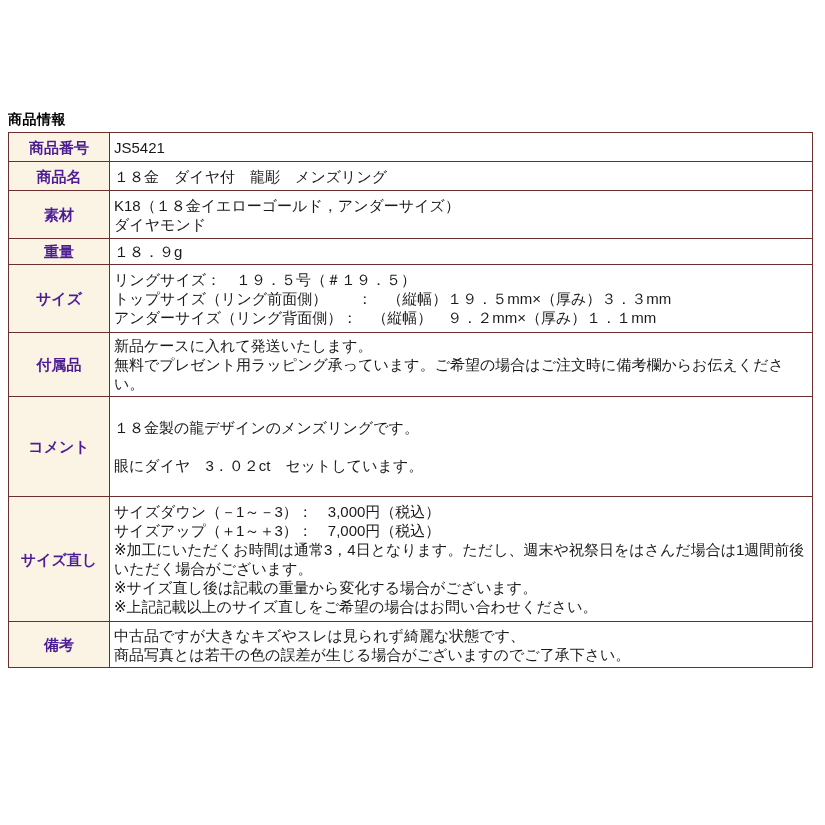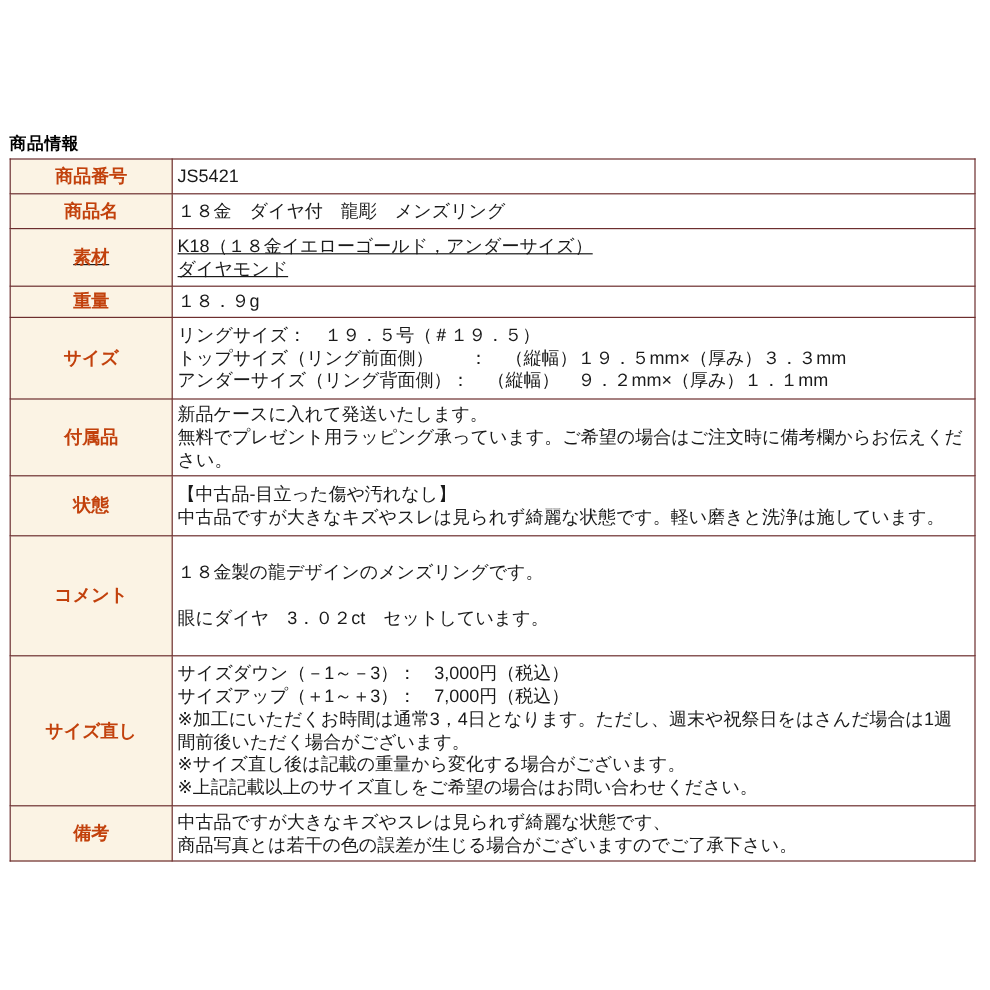--- a/index.html
+++ b/index.html
@@ -35,34 +35,34 @@
     border: 1px solid var(--border, #6d2e2e);
     font-size: 15px;
     line-height: 19px;
     vertical-align: middle;
   }
   table.info-table th {
     width: 96px;
     background: var(--label-bg, #fbf3e4);
     font-weight: bold;
     text-align: center;
-    color: #c2410c;
-    padding: 3px 19px;
+    color: #4c1d95;
+    padding: 3px 2px;
   }
   table.info-table td {
     padding: 3px 6px 3px 4px;
     white-space: pre-wrap;
     overflow-wrap: break-word;
     word-break: break-all;
     color: var(--text, #1a1a1a);
   }
   
   tr.r0 { height: 29px; }
   tr.r1 { height: 29px; }
-  tr.r2 { height: 48px; text-decoration: underline; }
+  tr.r2 { height: 48px; }
   tr.r3 { height: 23px; }
   tr.r4 { height: 68px; }
   tr.r5 { height: 48px; }
   tr.r6 { height: 50px; }
   tr.r7 { height: 100px; }
   tr.r8 { height: 125px; }
   tr.r9 { height: 46px; }
 </style>
 </head>
 <body>
@@ -93,25 +93,20 @@
         <th>サイズ</th>
         <td>リングサイズ：　１９．５号（＃１９．５）
 トップサイズ（リング前面側）　　：　（縦幅）１９．５mm×（厚み）３．３mm
 アンダーサイズ（リング背面側）：　（縦幅）　９．２mm×（厚み）１．１mm</td>
       </tr>
       <tr class="r5">
         <th>付属品</th>
         <td>新品ケースに入れて発送いたします。
 無料でプレゼント用ラッピング承っています。ご希望の場合はご注文時に備考欄からお伝えください。</td>
       </tr>
-      <tr class="r6">
-        <th>状態</th>
-        <td>【中古品-目立った傷や汚れなし】
-中古品ですが大きなキズやスレは見られず綺麗な状態です。軽い磨きと洗浄は施しています。</td>
-      </tr>
       <tr class="r7">
         <th>コメント</th>
         <td>１８金製の龍デザインのメンズリングです。
 
 眼にダイヤ　3．０２ct　セットしています。</td>
       </tr>
       <tr class="r8">
         <th>サイズ直し</th>
         <td>サイズダウン（－1～－3）：　3,000円（税込）
 サイズアップ（＋1～＋3）：　7,000円（税込）

